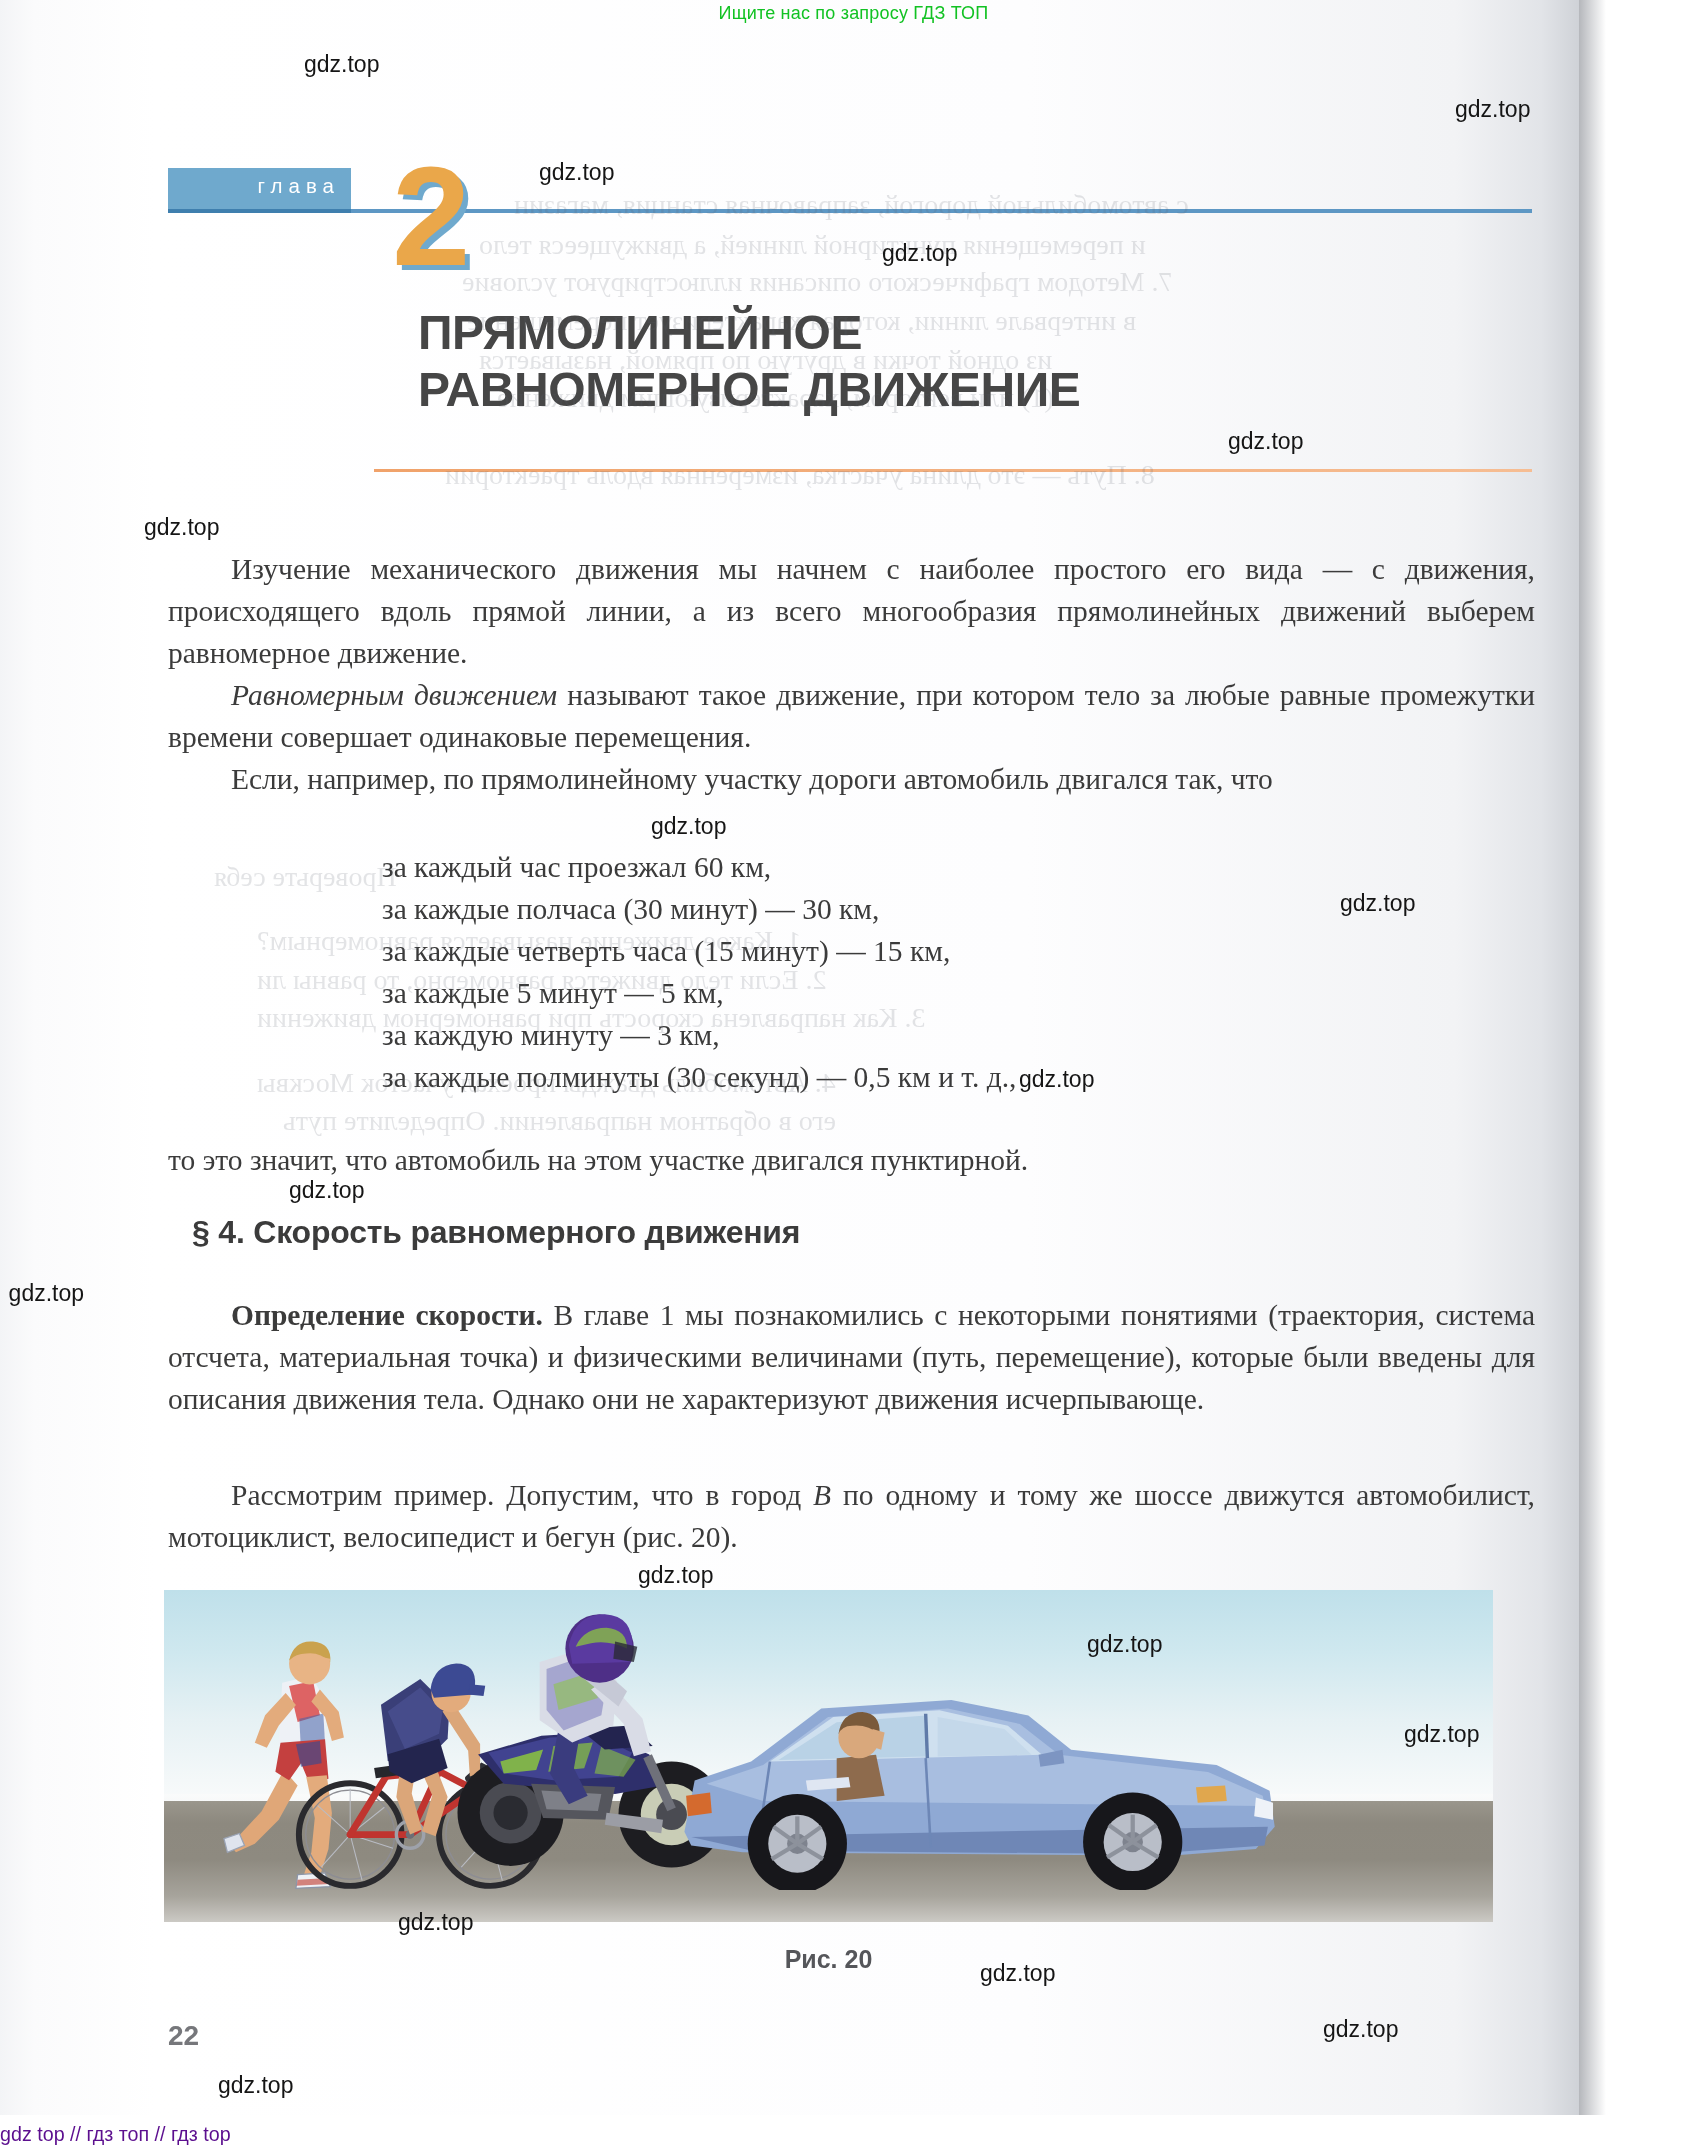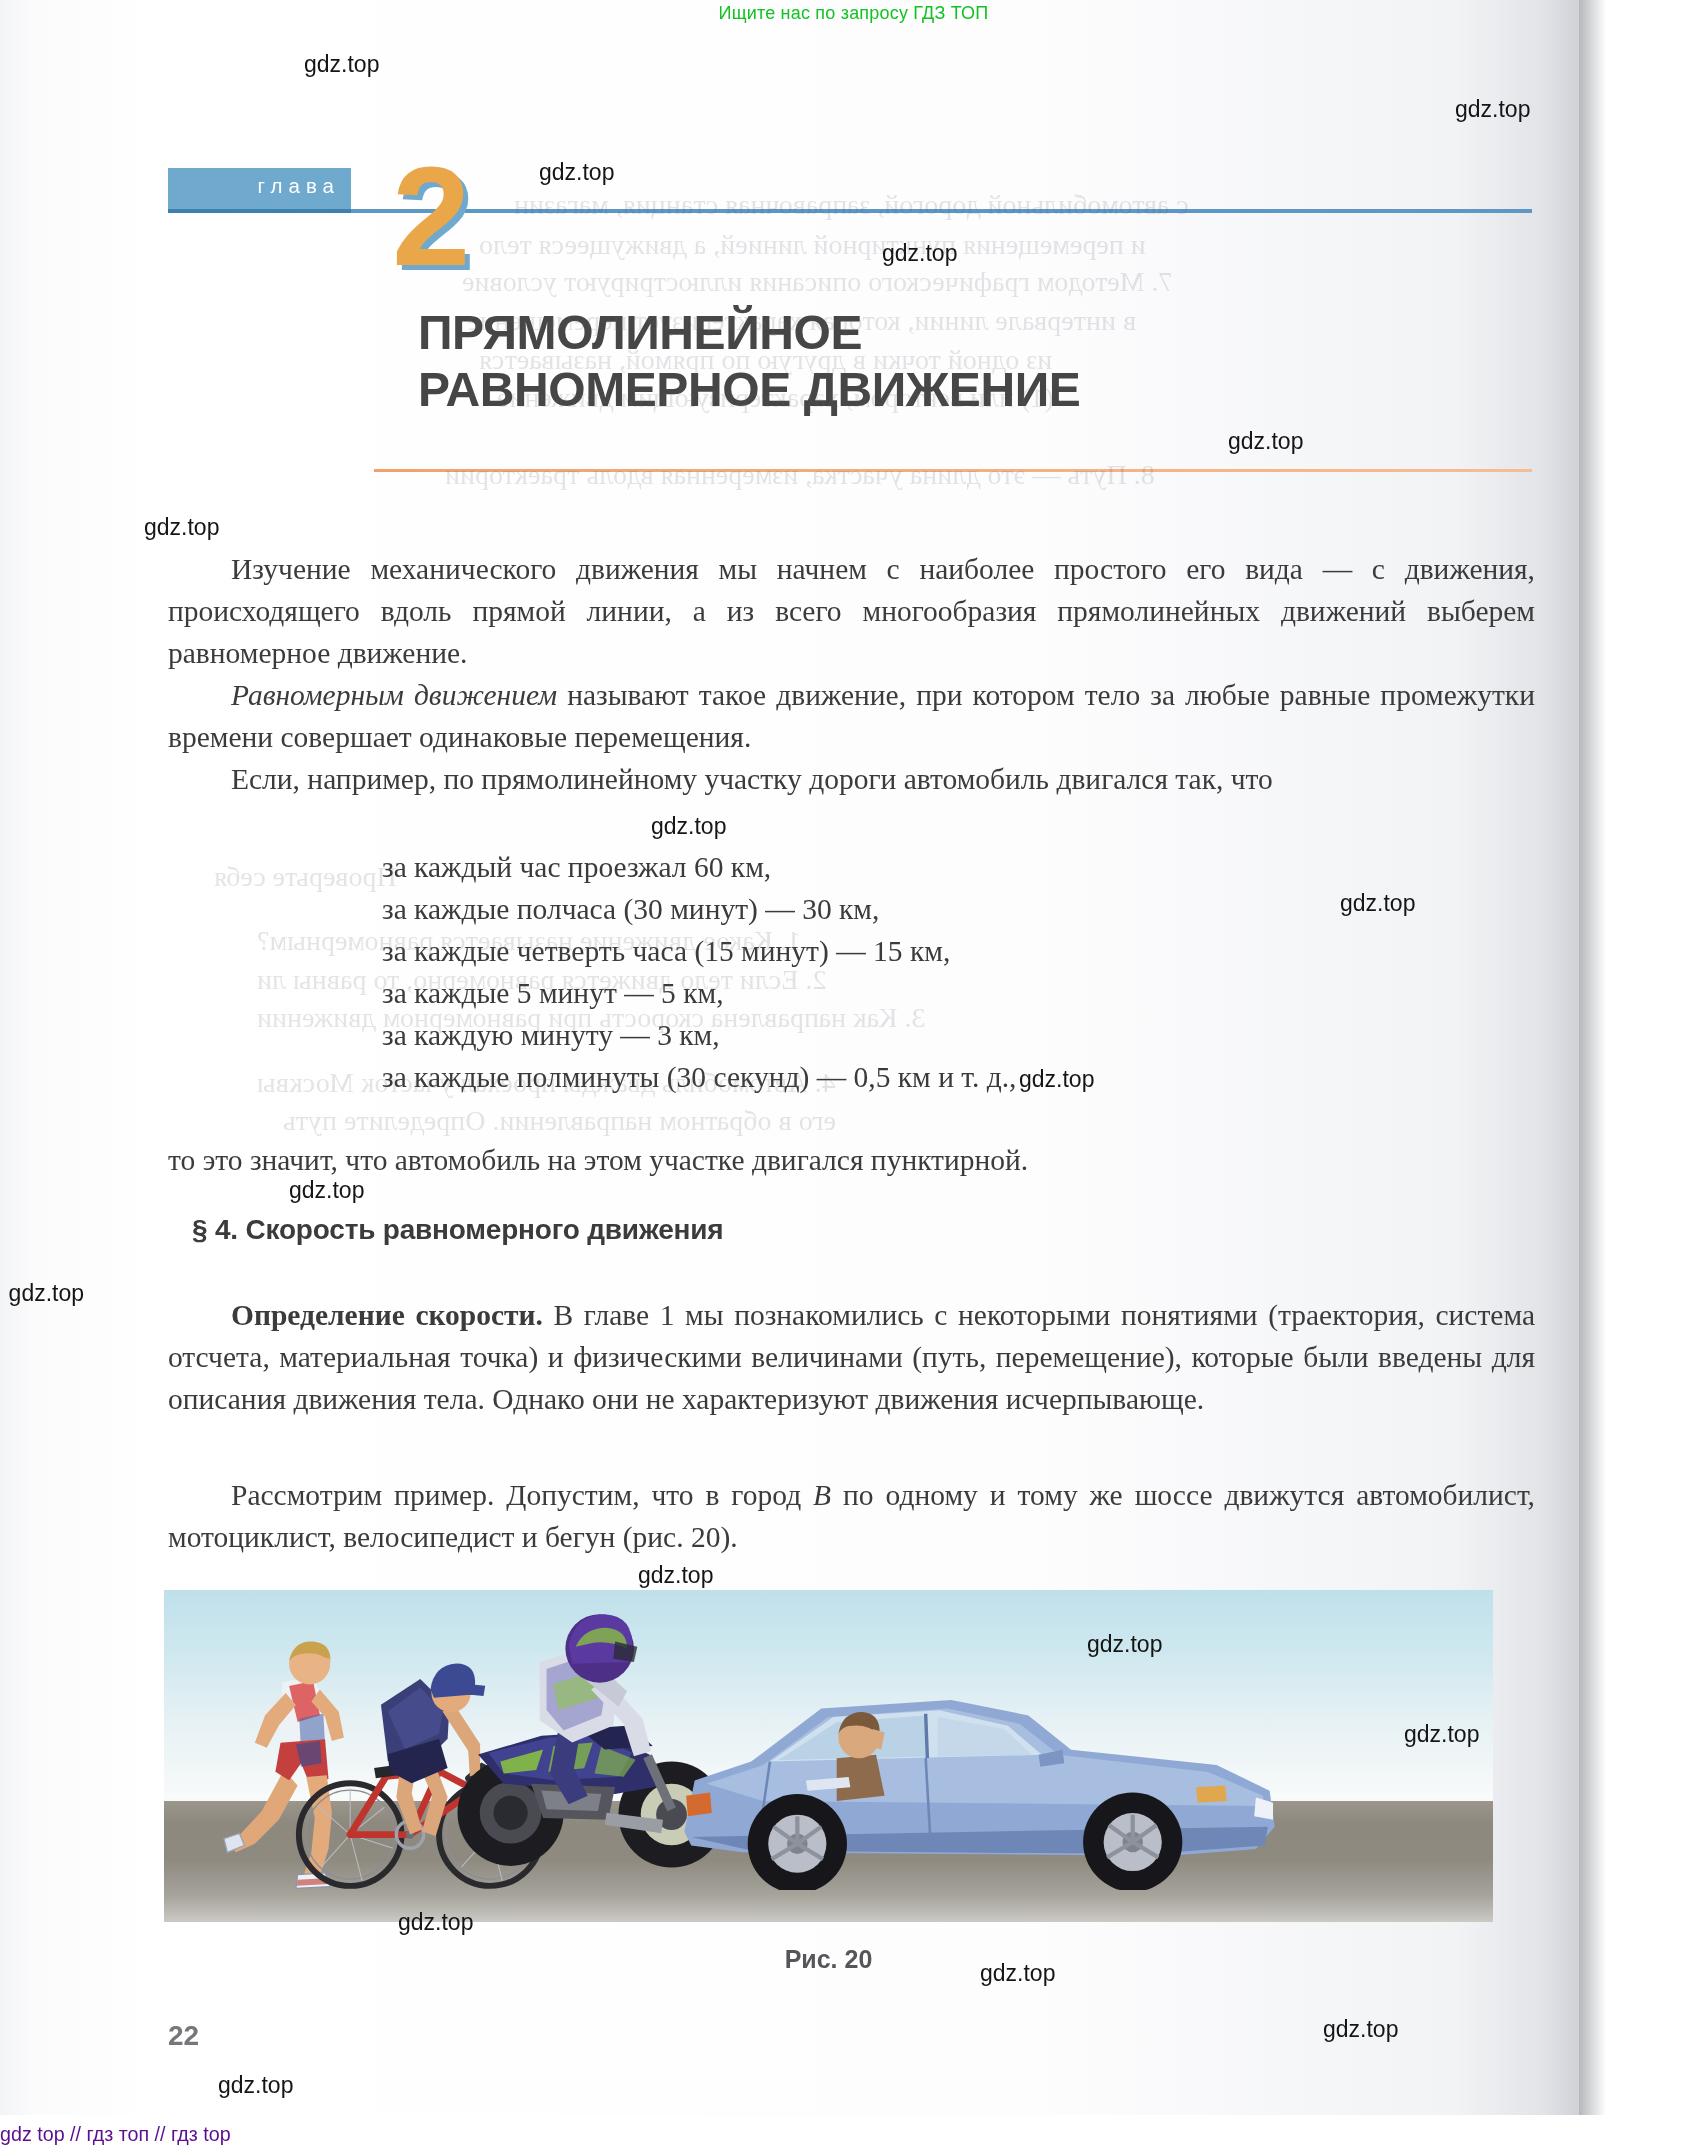--- a/index.html
+++ b/index.html
@@ -202,21 +202,21 @@
     white-space: nowrap;
   }
 
   
   #section-heading {
     position: absolute;
     left: 192px;
     top: 1214px;
     font-family: "Liberation Sans", "DejaVu Sans", sans-serif;
     font-weight: 700;
-    font-size: 28px;
+    font-size: 32px;
     color: #3b3b3b;
     letter-spacing: -0.2px;
     white-space: nowrap;
   }
 
   
   #figure-20 {
     position: absolute;
     left: 164px;
     top: 1590px;

